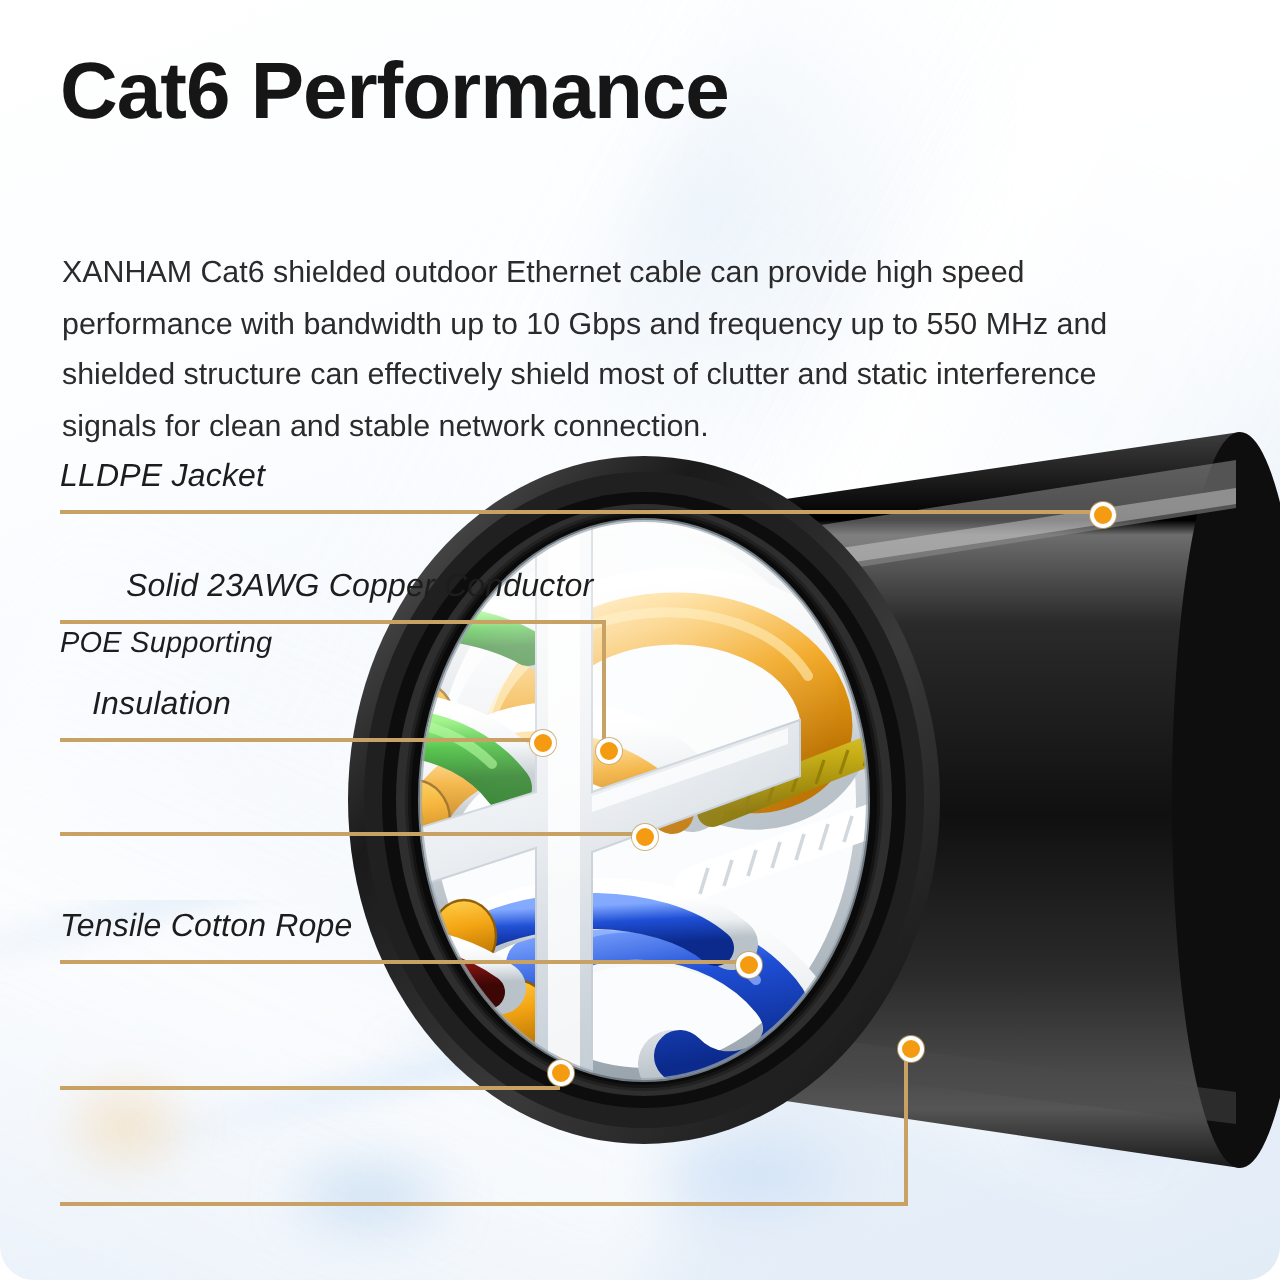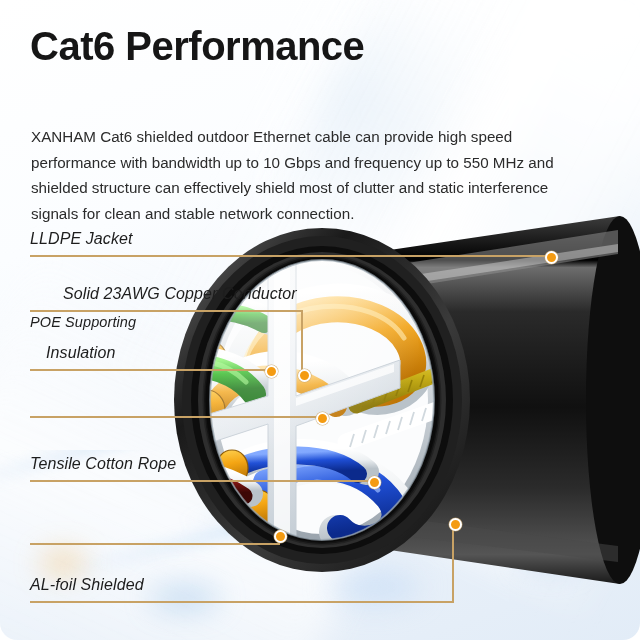--- a/index.html
+++ b/index.html
@@ -315,18 +315,17 @@
   <div class="lead h" style="left:30px;top:416px;width:290px;"></div>
   <div class="dot" style="left:316px;top:412px;"></div>
 
   <div class="label" style="left:30px;top:455px;">Tensile Cotton Rope</div>
   <div class="lead h" style="left:30px;top:480px;width:342px;"></div>
   <div class="dot" style="left:368px;top:476px;"></div>
 
   <div class="lead h" style="left:30px;top:543px;width:250px;"></div>
   <div class="dot" style="left:274px;top:530px;"></div>
 
-  <div class="label" style="left:30px;top:576px;">AL-foil Shielded</div>
   <div class="lead h" style="left:30px;top:601px;width:424px;"></div>
   <div class="lead v" style="left:452px;top:523px;height:79px;"></div>
   <div class="dot" style="left:449px;top:518px;"></div>
 
 </div>
 
 </body></html>

